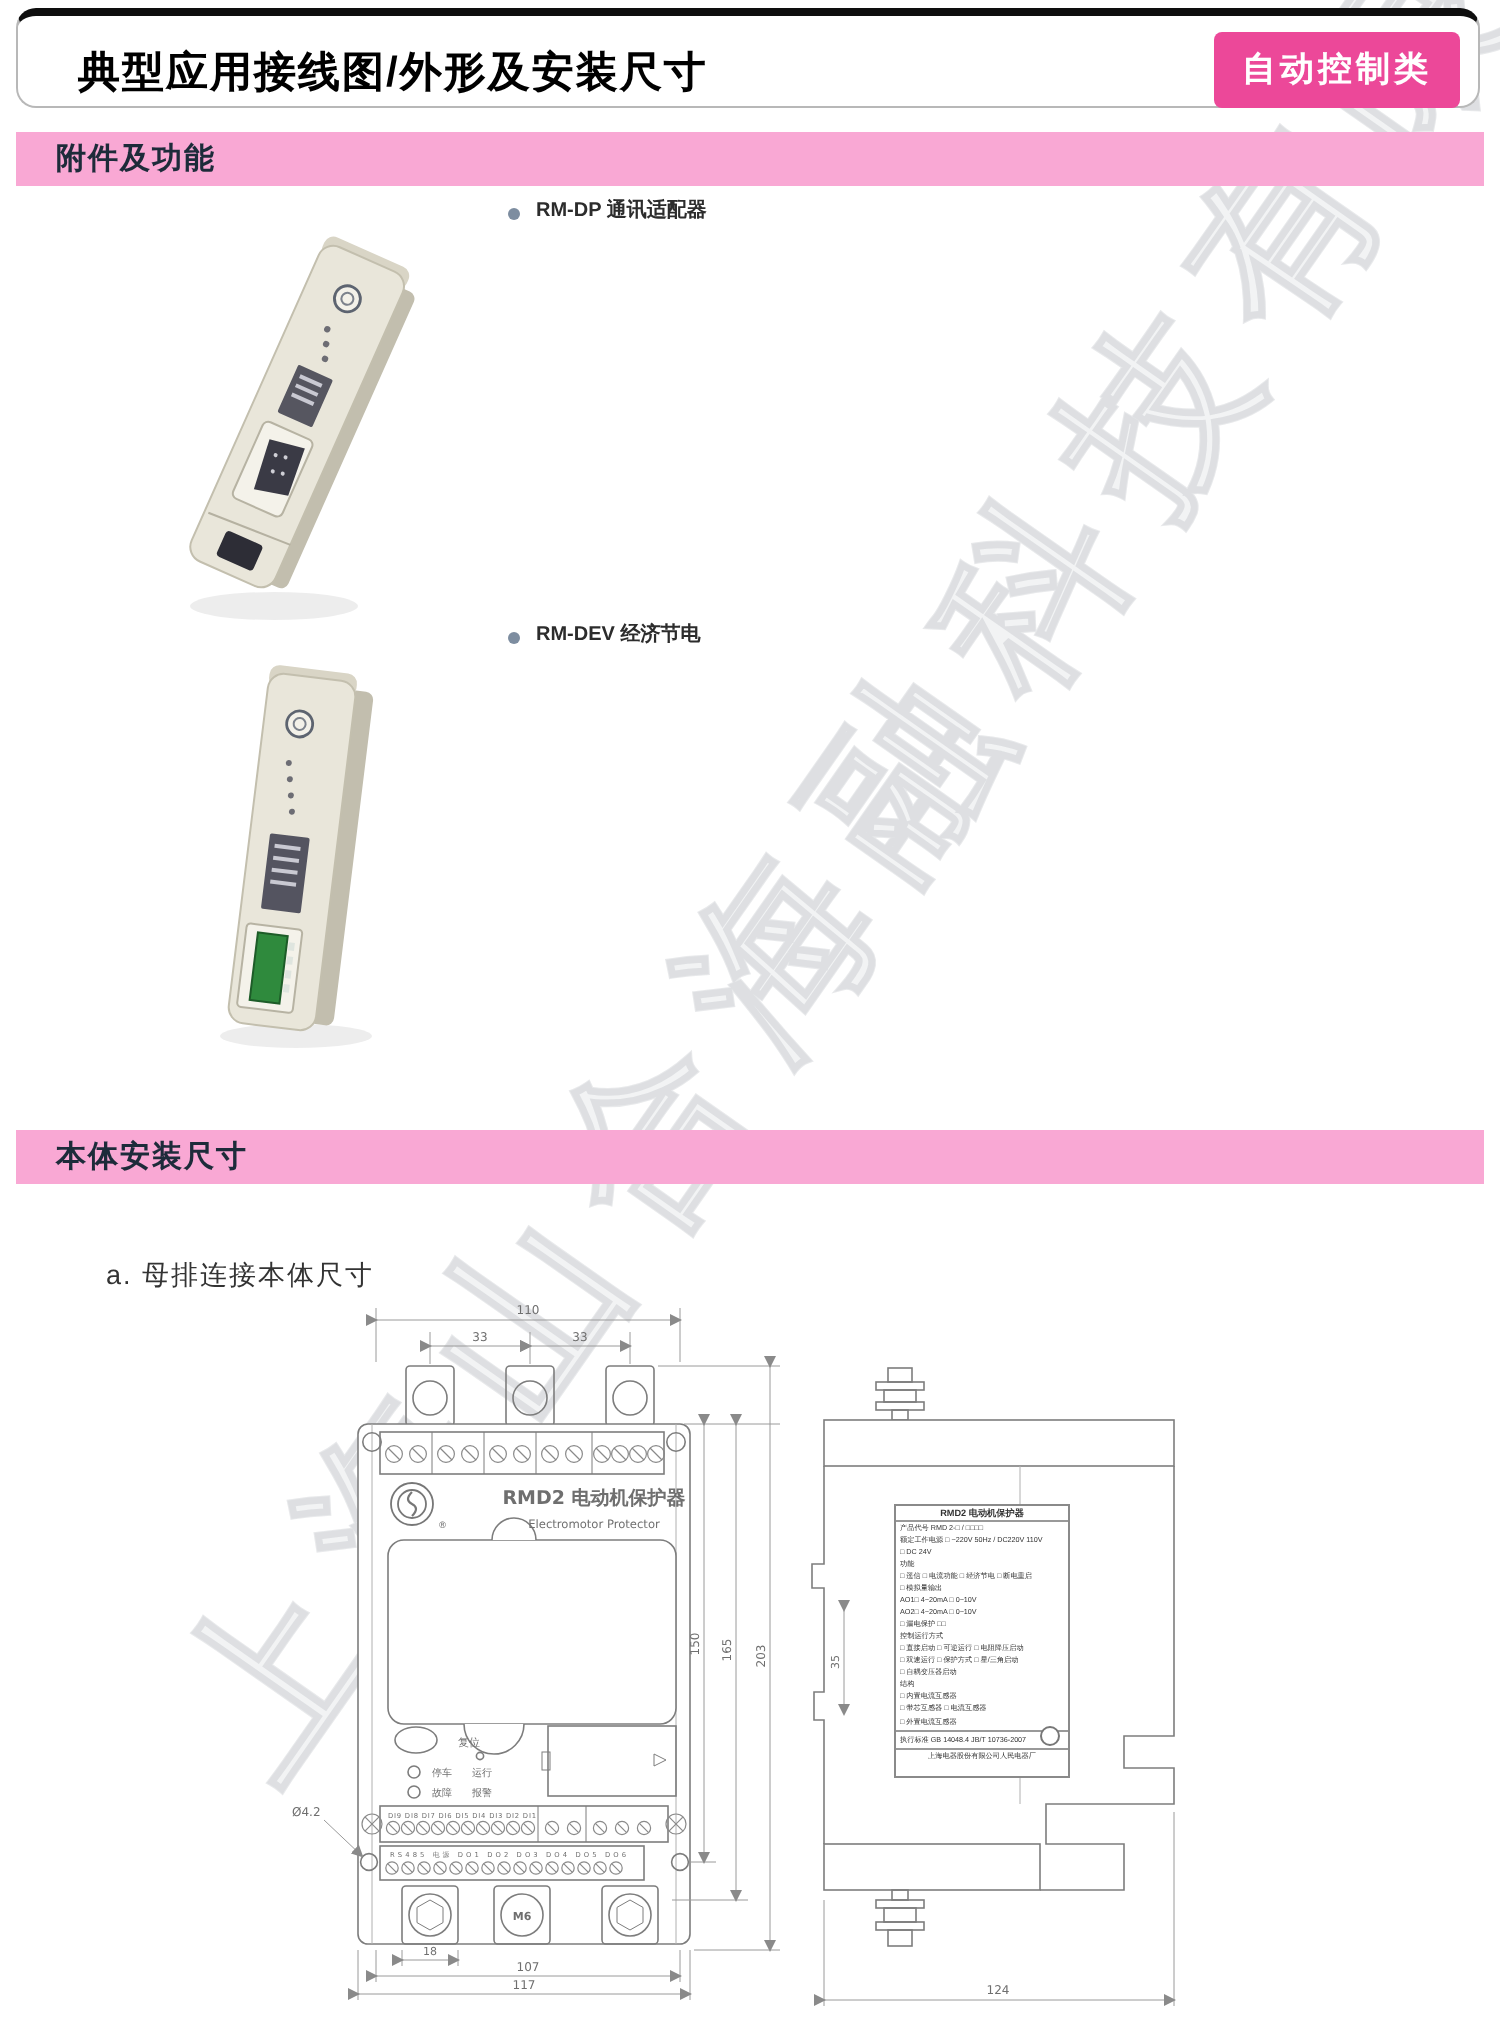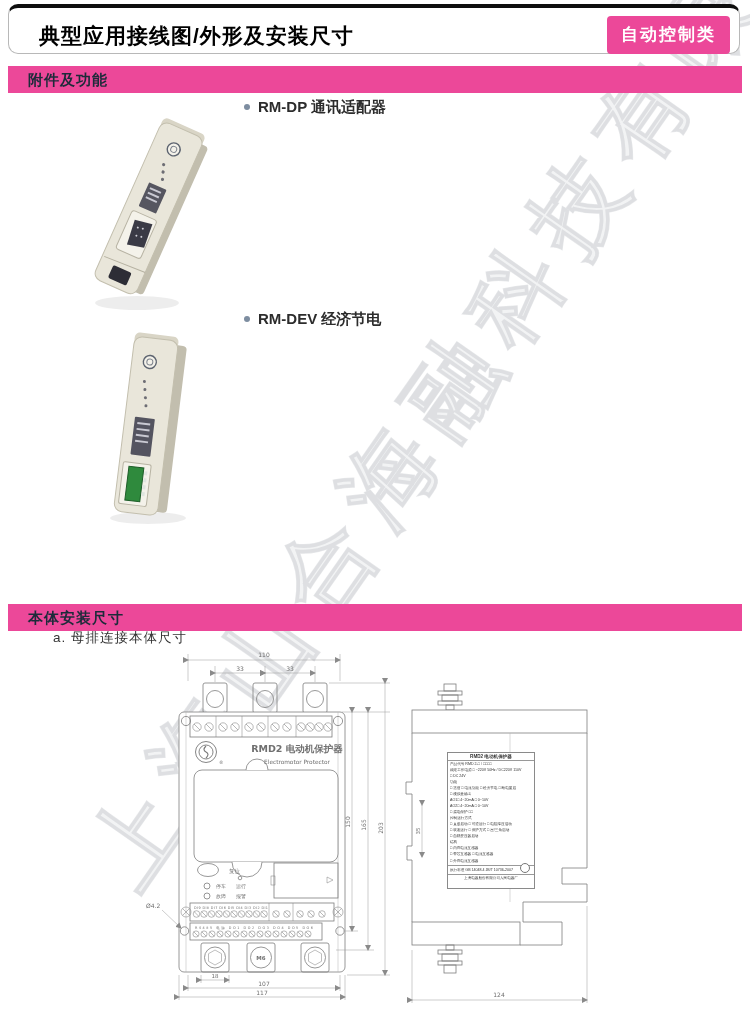--- a/index.html
+++ b/index.html
@@ -11,28 +11,28 @@
      font-size:92px;font-weight:bold;letter-spacing:18px;white-space:nowrap;
      color:rgba(165,170,178,0.14);-webkit-text-stroke:1px rgba(150,155,165,0.22);
      pointer-events:none;}
   
   .hdr-box{position:absolute;left:8px;top:4px;width:732px;height:50px;
      border:1px solid #b8b8b8;border-top:4px solid #0e0e0e;border-radius:10px;box-sizing:border-box;background:#fff;}
   .hdr-title{position:absolute;left:30px;top:14px;font-size:21px;font-weight:bold;color:#000000;letter-spacing:1px;}
   .hdr-badge{position:absolute;right:9px;top:8px;height:38px;line-height:38px;padding:0 14px;
      background:#ec4899;border-radius:4px;color:#fff;font-size:17px;font-weight:bold;letter-spacing:2px;}
   
-  .secbar{position:absolute;left:8px;width:734px;height:27px;background:#ec4899;
+  .secbar{position:absolute;left:8px;width:734px;height:27px;background:#f9a8d4;
      font-size:15px;font-weight:bold;color:#1d2b3a;line-height:27px;padding-left:20px;box-sizing:border-box;letter-spacing:1px;}
-  #sec1{top:66px;} #sec2{top:604px;}
+  #sec1{top:66px;} #sec2{top:565px;}
   .sub-label{position:absolute;left:12px;top:629px;font-size:13.5px;color:#333;letter-spacing:1px;margin-left:41px;}
   
   .item{position:absolute;left:252px;width:488px;}
   #item1{top:98px;} #item2{top:310px;}
-  .item-title{font-size:15px;font-weight:bold;color:#2c2c2c;margin:0 0 4px 6px;position:relative;}
+  .item-title{font-size:10px;font-weight:bold;color:#2c2c2c;margin:0 0 4px 16px;position:relative;}
   .bullet{position:absolute;left:-14px;top:6px;width:6px;height:6px;border-radius:50%;background:#7d8da0;}
   .para{font-size:14.2px;line-height:25.6px;color:#2e2e2e;text-align:justify;margin:0;}
   .note{position:absolute;left:252px;top:505px;width:488px;font-size:11.5px;line-height:20px;color:#454545;text-align:justify;}
   
   .photo{position:absolute;}
   #photo1{left:55px;top:105px;}
   #photo2{left:66px;top:326px;}
   
   #drawing{position:absolute;left:140px;top:645px;width:470px;height:370px;}
   #drawing text{font-family:"DejaVu Sans",sans-serif;fill:#6f6f6f;}

